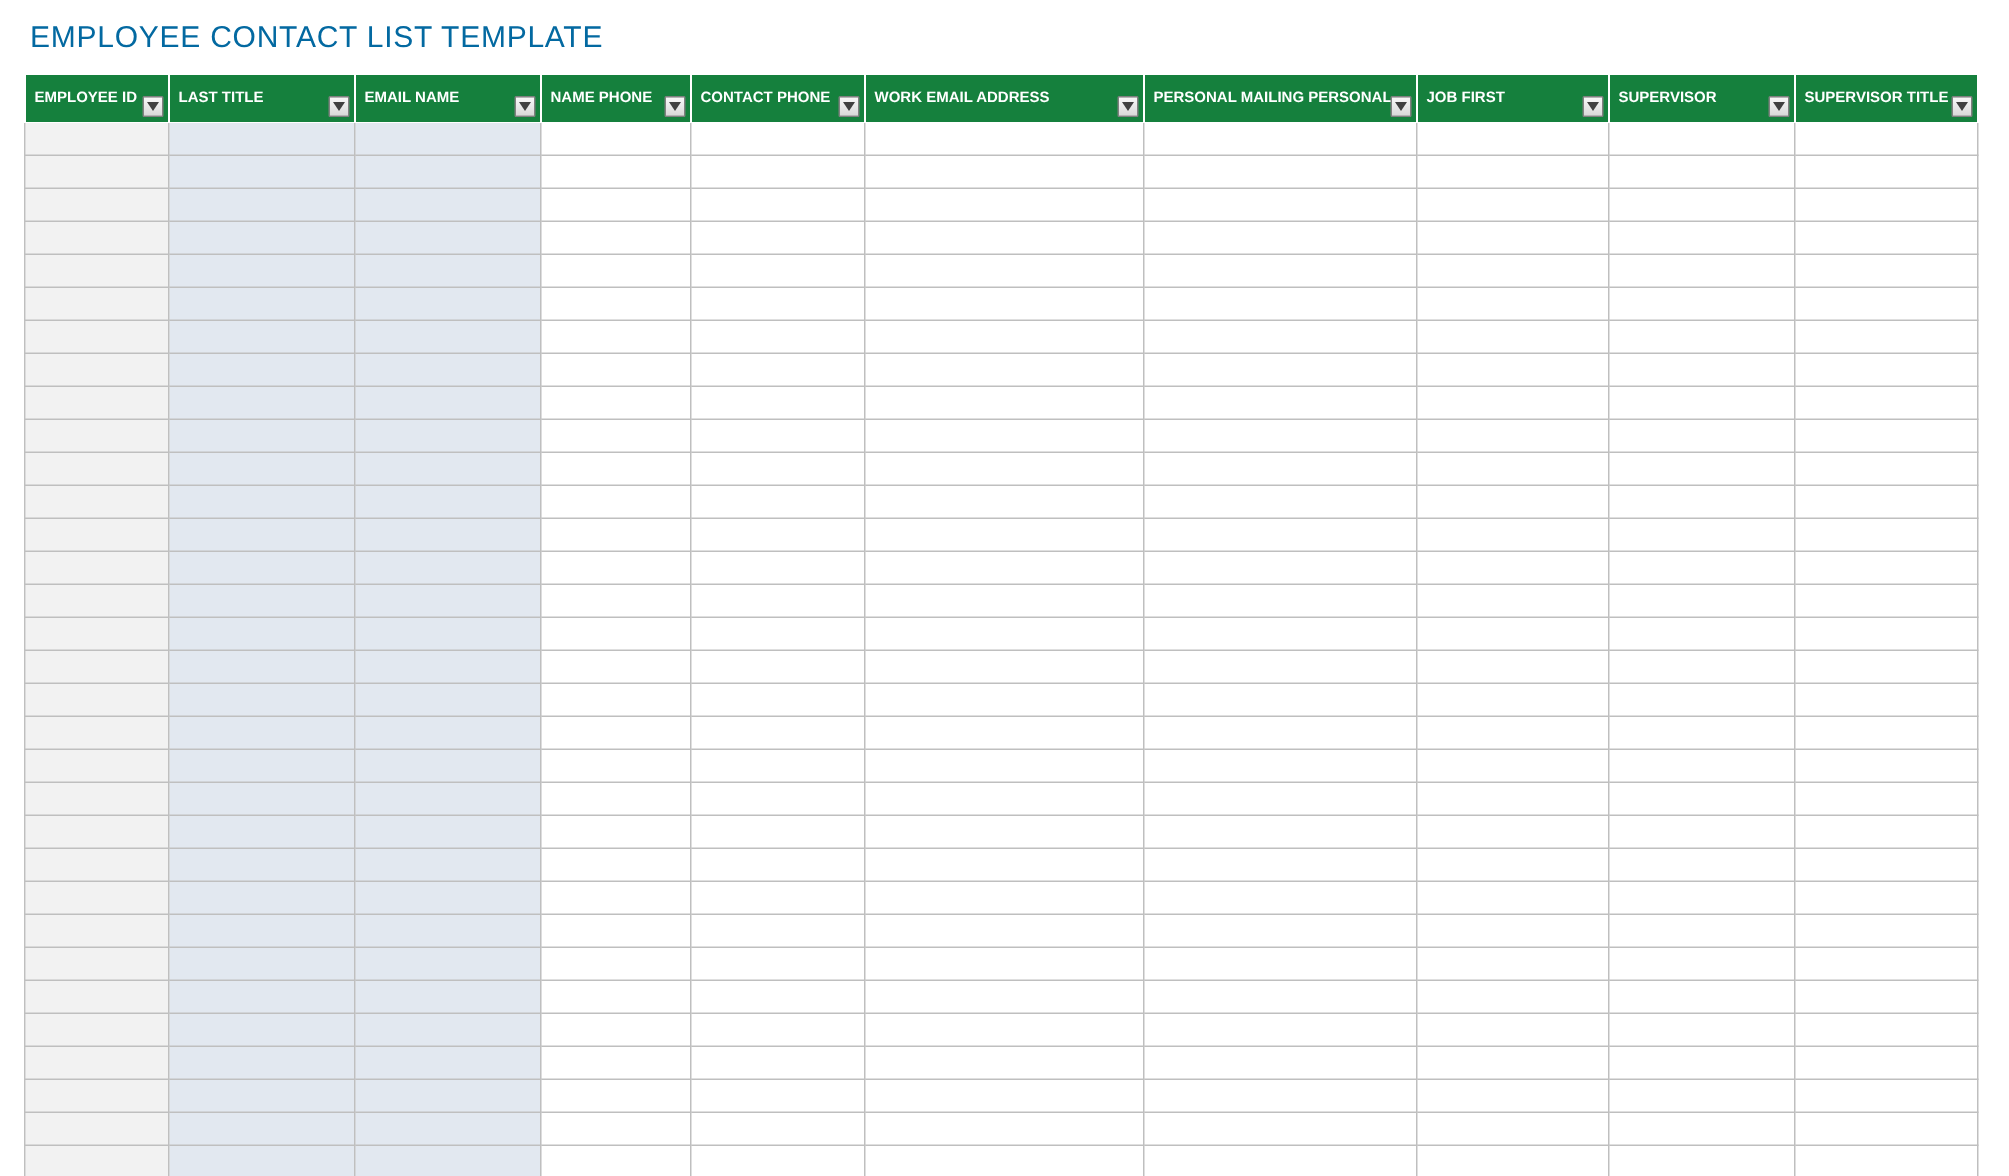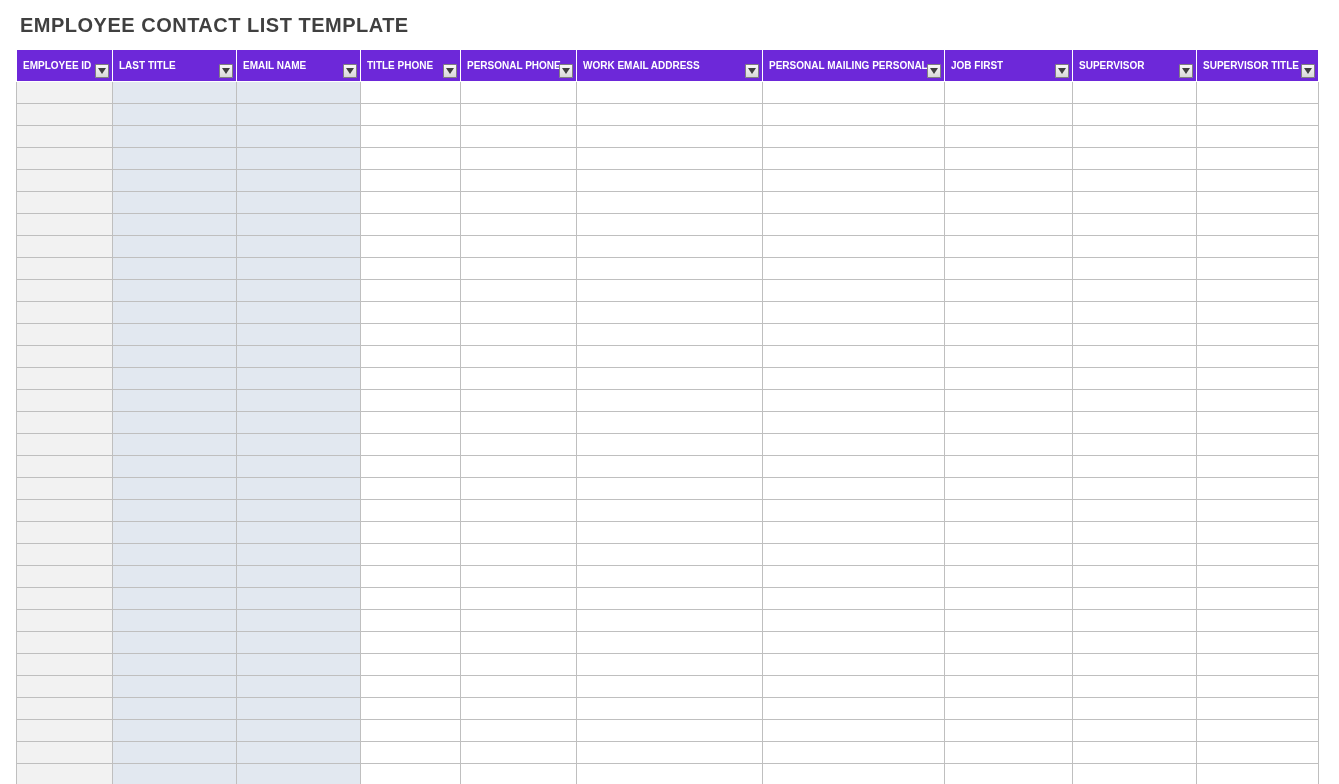--- a/index.html
+++ b/index.html
@@ -5,32 +5,32 @@
   * { box-sizing: border-box; }
   body {
     margin: 0;
     padding: 14px 16px;
     font-family: Arial, Helvetica, sans-serif;
     background: #ffffff;
     width: 1339px;
   }
   .title {
     font-size: 20px;
-    font-weight: 700;
+    font-weight: 400;
     letter-spacing: 0.5px;
-    color: #404040;
+    color: #0369a1;
     margin: 0 0 12px 4px;
   }
   table {
     border-collapse: collapse;
     width: 1302px;
     table-layout: fixed;
   }
   thead th {
-    background: #6d28d9;
+    background: #15803d;
     color: #ffffff;
     font-size: 10px;
     font-weight: 700;
     text-align: left;
     padding: 4px 6px;
     height: 32px;
     border: 1px solid #ffffff;
     position: relative;
     vertical-align: middle;
     line-height: 1.15;
@@ -97,26 +97,26 @@
         <th><span>LAST TITLE</span><span class="filter">
             <svg width="8" height="6" viewBox="0 0 8 6">
               <polygon points="0,0 8,0 4,6" fill="#404040"></polygon>
             </svg>
           </span></th>
         <th><span>EMAIL NAME</span><span class="filter">
             <svg width="8" height="6" viewBox="0 0 8 6">
               <polygon points="0,0 8,0 4,6" fill="#404040"></polygon>
             </svg>
           </span></th>
-        <th><span>TITLE PHONE</span><span class="filter">
-            <svg width="8" height="6" viewBox="0 0 8 6">
-              <polygon points="0,0 8,0 4,6" fill="#404040"></polygon>
-            </svg>
-          </span></th>
-        <th><span>PERSONAL PHONE</span><span class="filter">
+        <th><span>NAME PHONE</span><span class="filter">
+            <svg width="8" height="6" viewBox="0 0 8 6">
+              <polygon points="0,0 8,0 4,6" fill="#404040"></polygon>
+            </svg>
+          </span></th>
+        <th><span>CONTACT PHONE</span><span class="filter">
             <svg width="8" height="6" viewBox="0 0 8 6">
               <polygon points="0,0 8,0 4,6" fill="#404040"></polygon>
             </svg>
           </span></th>
         <th><span>WORK EMAIL ADDRESS</span><span class="filter">
             <svg width="8" height="6" viewBox="0 0 8 6">
               <polygon points="0,0 8,0 4,6" fill="#404040"></polygon>
             </svg>
           </span></th>
         <th><span>PERSONAL MAILING PERSONAL</span><span class="filter">

